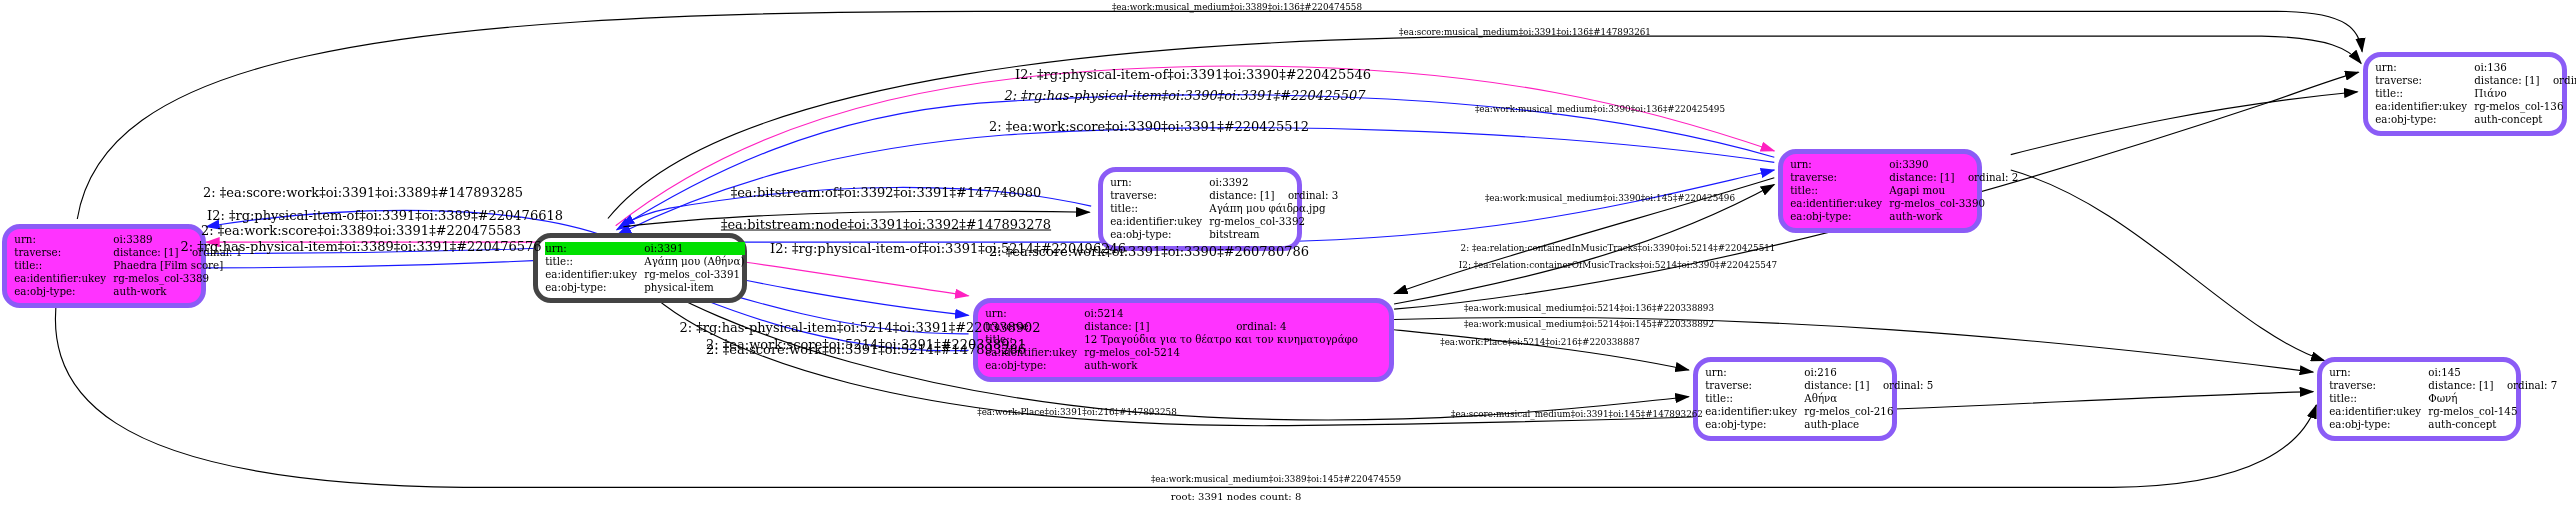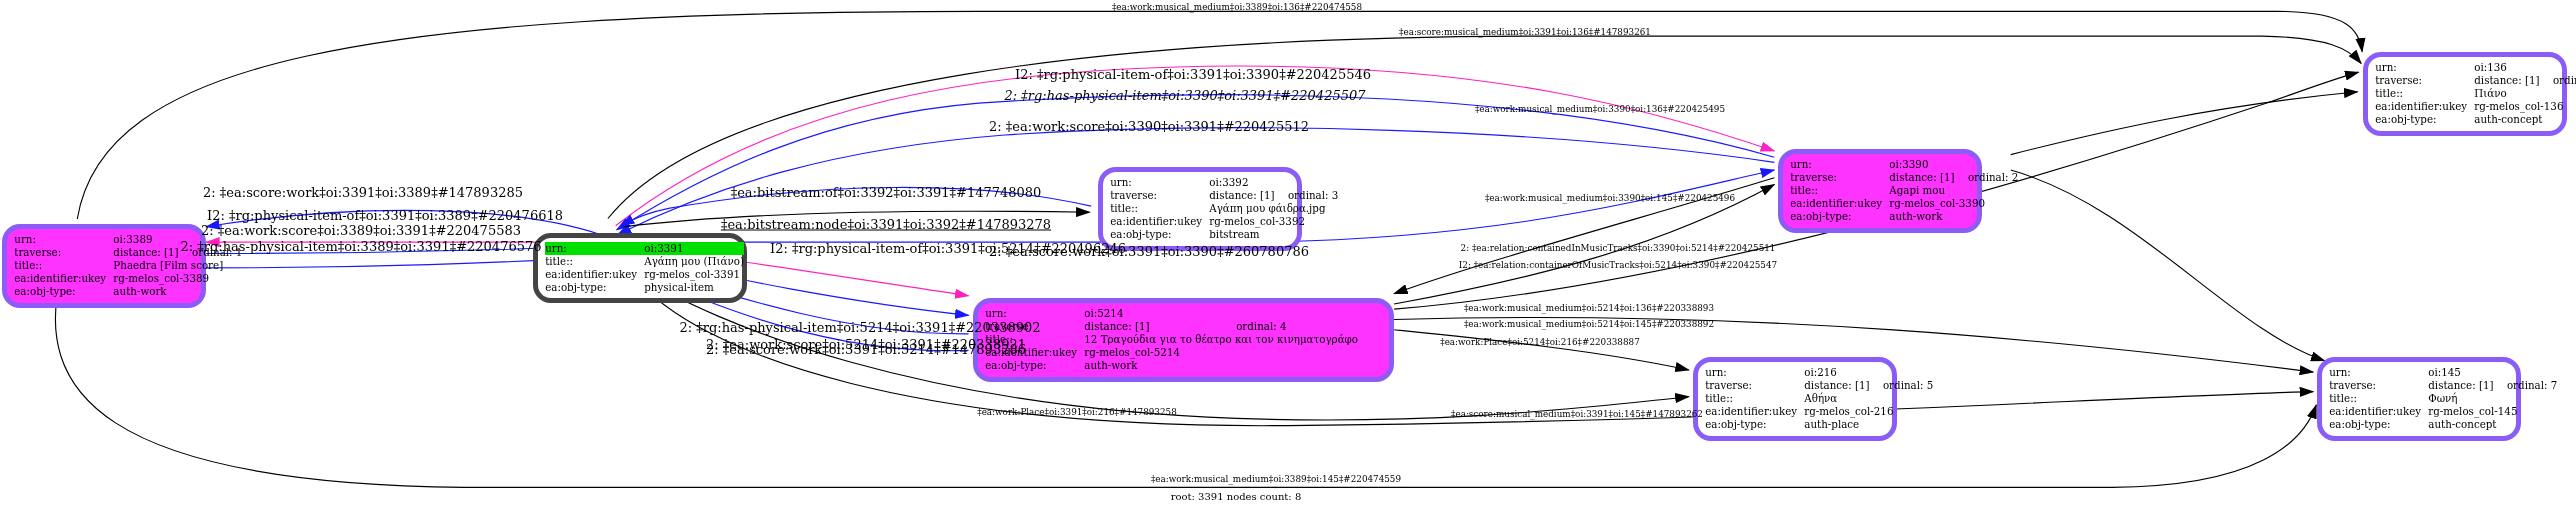--- a/index.html
+++ b/index.html
@@ -132,21 +132,21 @@
 
   <div class="node" style="left:533px;top:233px;width:214px;border-color:#444;">
     <table>
       <tbody>
           <tr>
         <td class="k hl">urn:</td>
         <td class="v hl">oi:3391</td>
       </tr>
       <tr>
         <td class="k">title::</td>
-        <td class="v">Αγάπη μου (Πιάνο)</td>
+        <td class="v">Αγάπη μου (Αθήνα)</td>
       </tr>
       <tr>
         <td class="k">ea:identifier:ukey</td>
         <td class="v">rg-melos_col-3391</td>
       </tr>
       <tr>
         <td class="k">ea:obj-type:</td>
         <td class="v">physical-item</td>
       </tr>
     </tbody>

